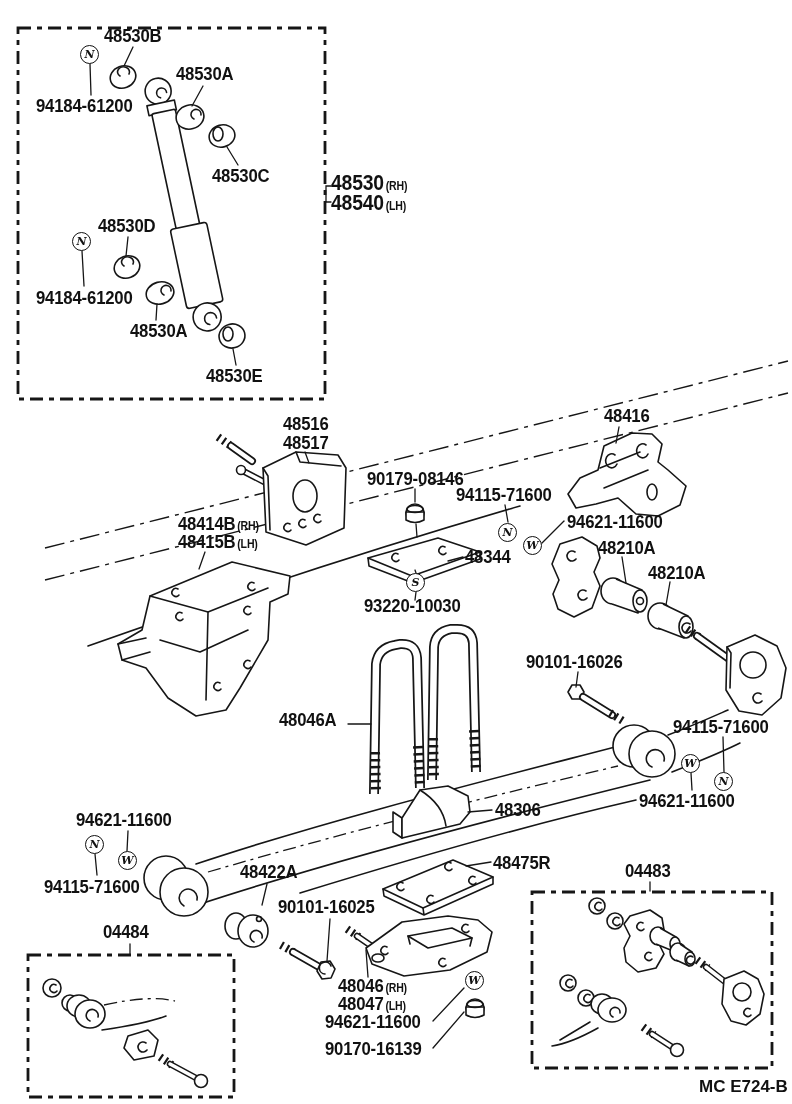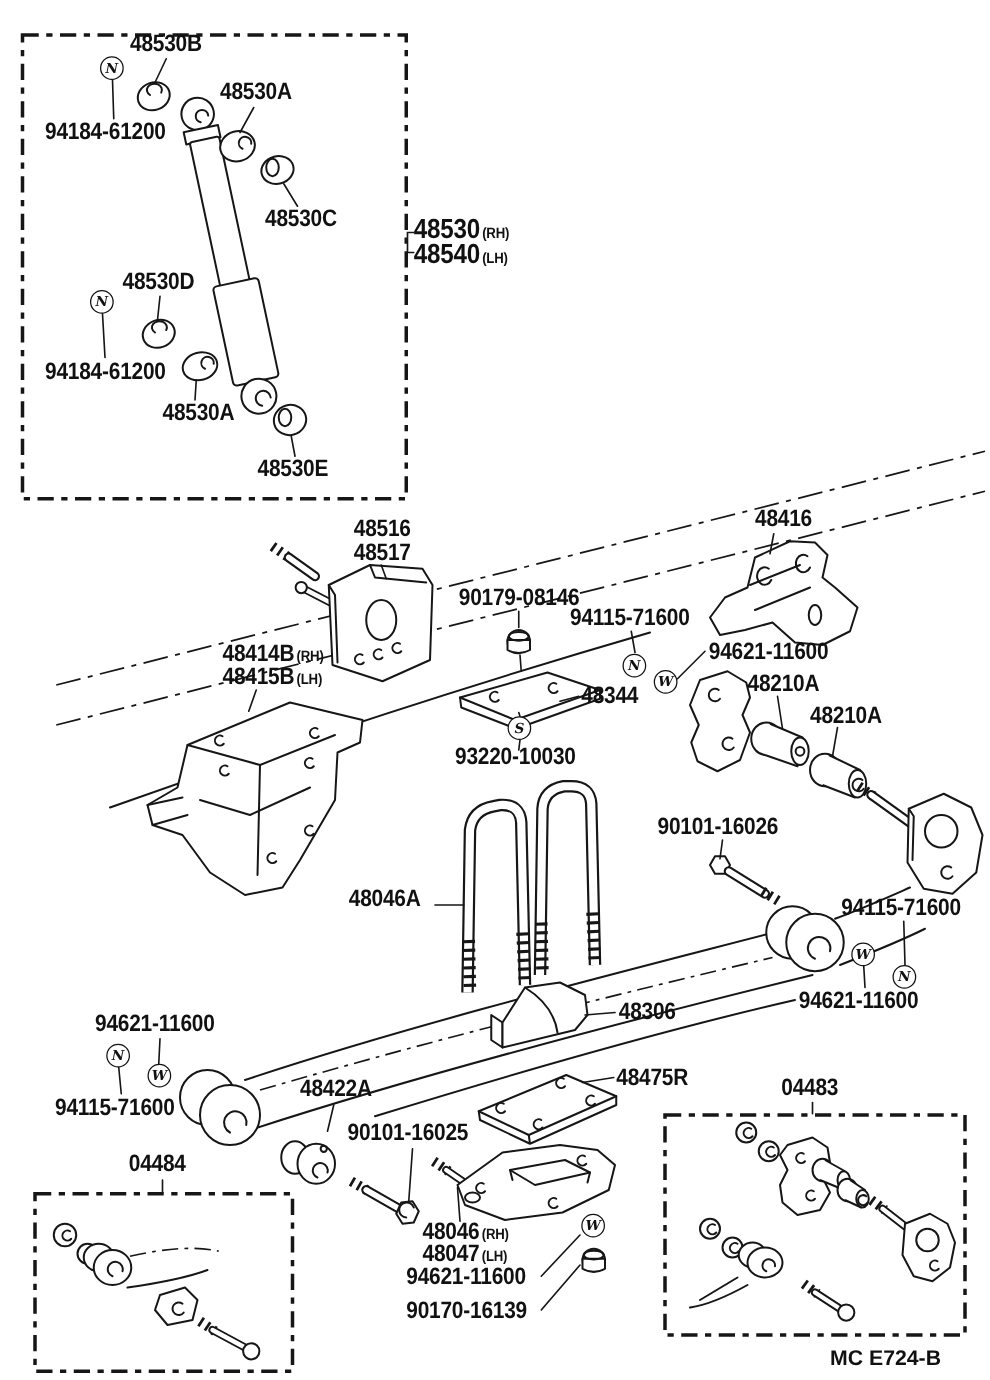--- a/index.html
+++ b/index.html
@@ -340,21 +340,21 @@
 <div class="lbl" style="left:44px;top:877px">94115-71600</div>
 <div class="lbl" style="left:240px;top:862px">48422A</div>
 <div class="lbl" style="left:493px;top:853px">48475R</div>
 <div class="lbl" style="left:625px;top:861px">04483</div>
 <div class="lbl" style="left:103px;top:922px">04484</div>
 <div class="lbl" style="left:278px;top:897px">90101-16025</div>
 <div class="lbl" style="left:338px;top:976px"><span>48046</span><span class="side">(RH)</span></div>
 <div class="lbl" style="left:338px;top:994px"><span>48047</span><span class="side">(LH)</span></div>
 <div class="lbl" style="left:325px;top:1012px">94621-11600</div>
 <div class="lbl" style="left:325px;top:1039px">90170-16139</div>
-<div class="lbl ftr" style="left:664px;top:1078px">MC E724-B</div>
+<div class="lbl ftr" style="left:699px;top:1078px">MC E724-B</div>
 
 <div class="co" style="left:80px;top:45px">N</div>
 <div class="co" style="left:72px;top:232px">N</div>
 <div class="co" style="left:498px;top:523px">N</div>
 <div class="co" style="left:523px;top:536px">W</div>
 <div class="co" style="left:406px;top:573px">S</div>
 <div class="co" style="left:681px;top:754px">W</div>
 <div class="co" style="left:714px;top:772px">N</div>
 <div class="co" style="left:85px;top:835px">N</div>
 <div class="co" style="left:118px;top:851px">W</div>

